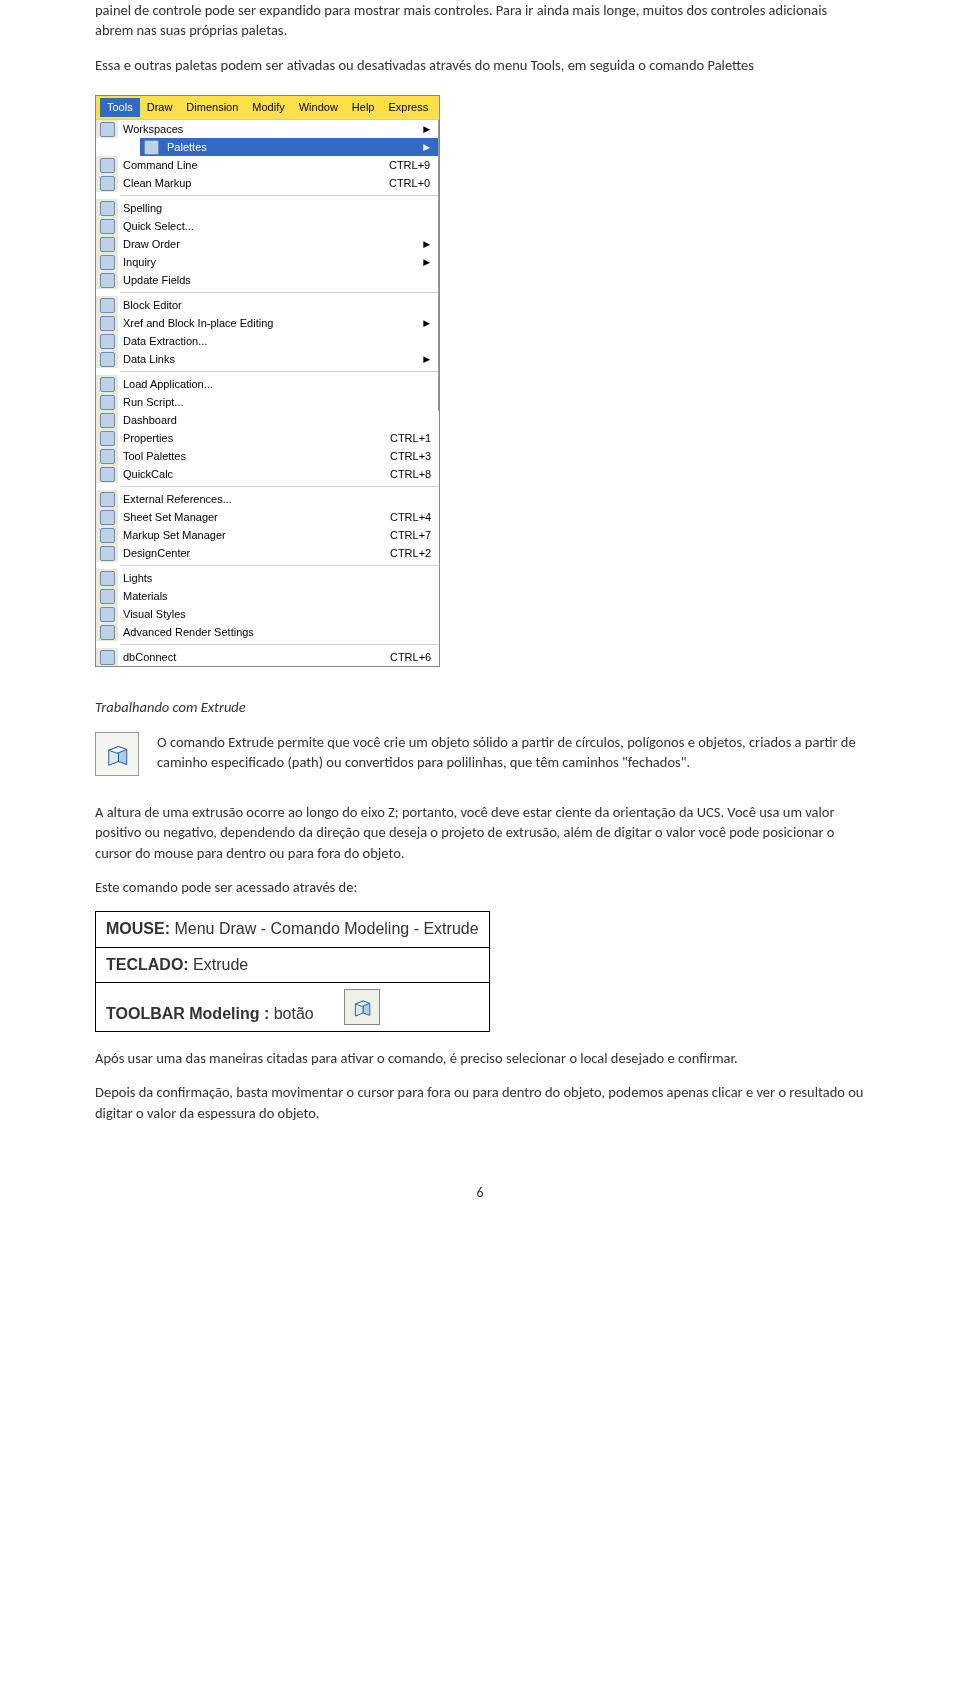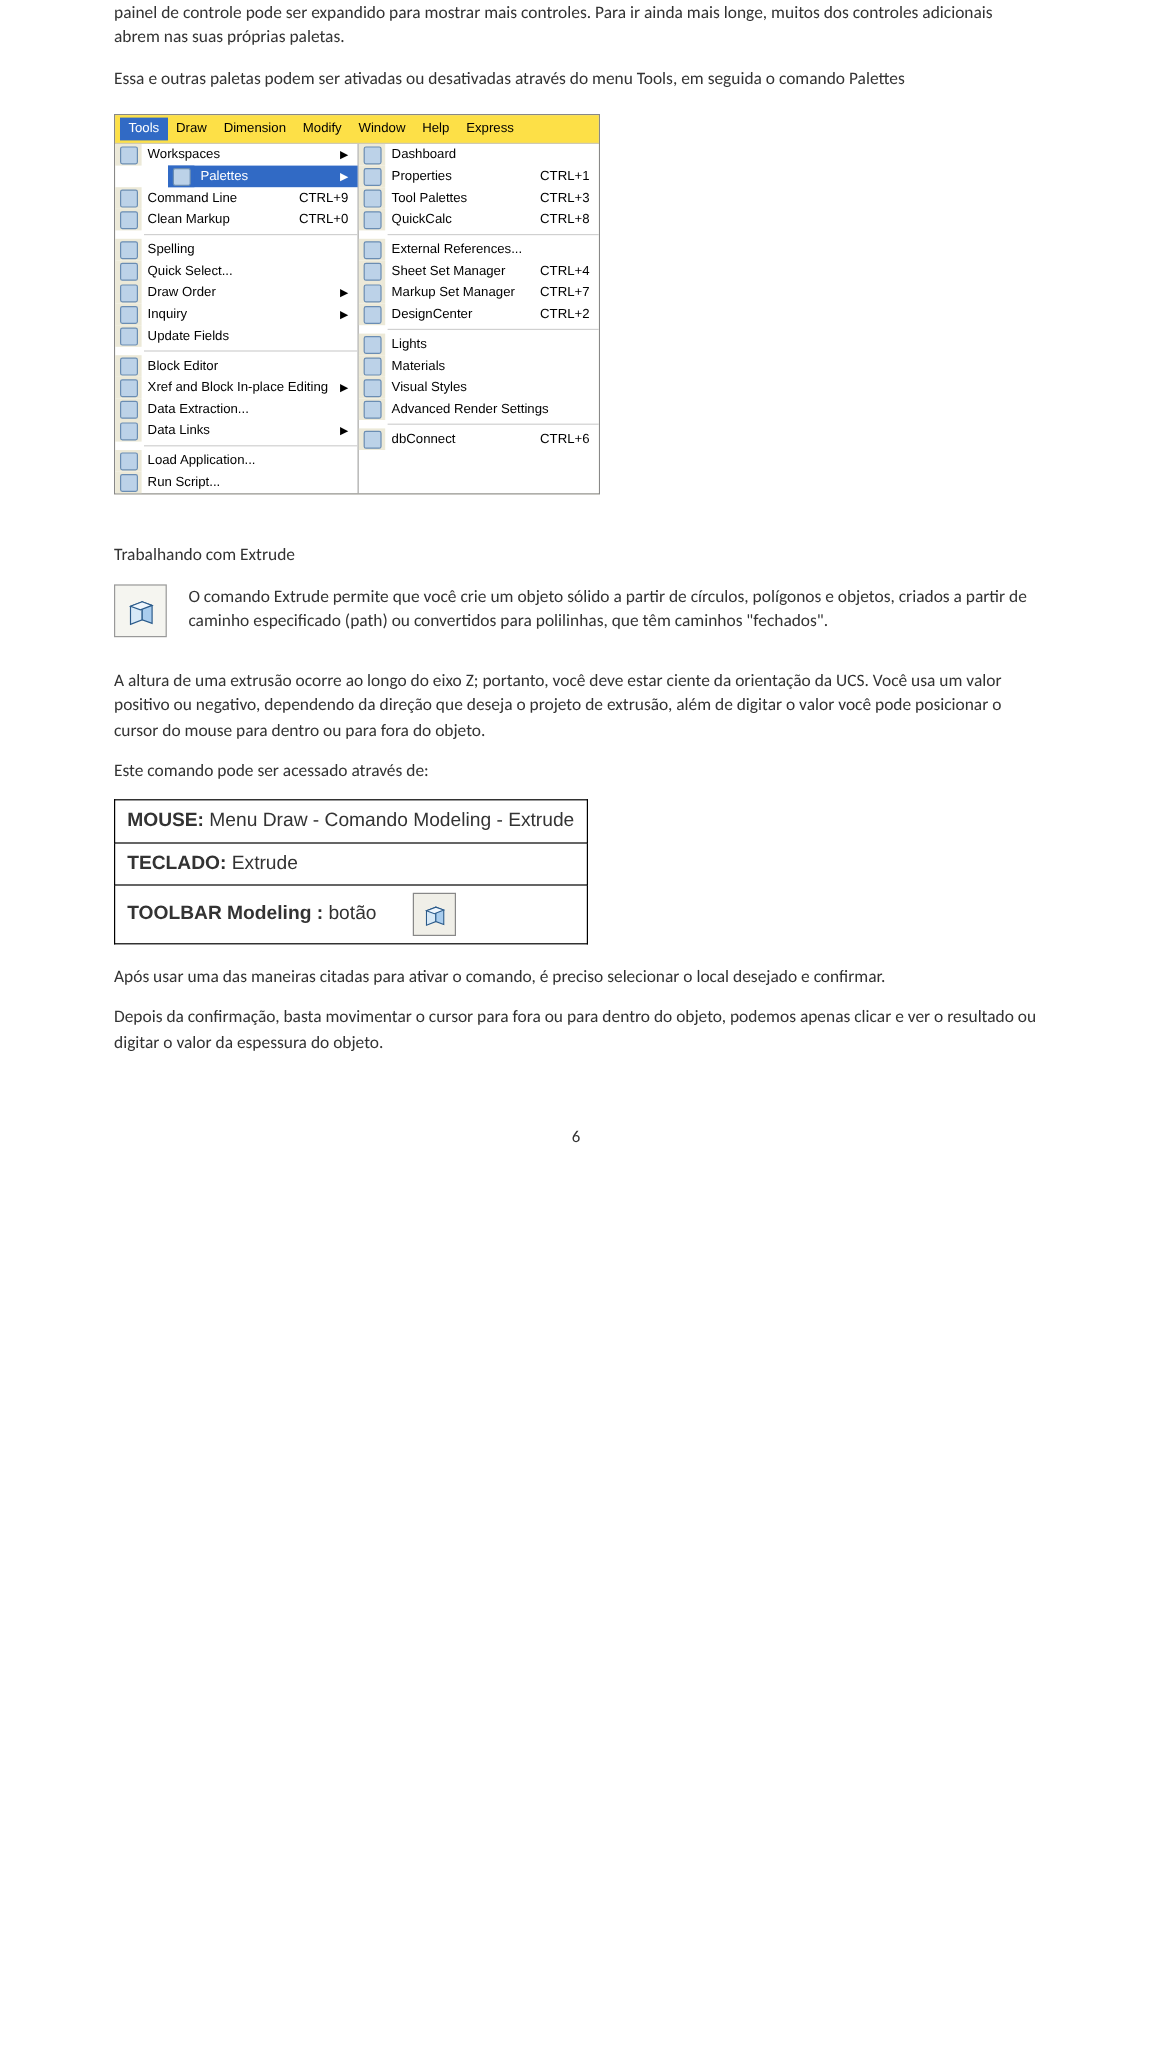--- a/index.html
+++ b/index.html
@@ -6,21 +6,21 @@
     font-family: Calibri, Arial, sans-serif;
     font-size: 14.5px;
     color: #333;
     background: #fff;
     margin: 0;
     padding: 0 95px 40px 95px;
     line-height: 1.4;
   }
   p { margin: 0 0 14px 0; }
   .section-gap { margin-top: 16px; }
-  .heading-like { margin-top: 30px; }
+  .heading-like { margin-top: 20px; font-style: italic; }
 
   
   .menu-wrap {
     display: inline-block;
     border: 1px solid #888;
     background: #ece9d8;
     font-family: Tahoma, Arial, sans-serif;
     font-size: 11px;
     color: #000;
     margin: 6px 0 10px 0;
@@ -35,20 +35,21 @@
   .menubar span {
     padding: 2px 7px;
     cursor: default;
   }
   .menubar span.active {
     background: #316ac5;
     color: #fff;
   }
   .menu-body {
     display: flex;
+    flex-direction: column;
   }
   .menu-col {
     background: #fff;
     border-right: 1px solid #999;
     min-width: 200px;
   }
   .menu-col:last-child { border-right: none; }
   .menu-row {
     display: flex;
     align-items: center;
@@ -113,21 +114,21 @@
     margin: 6px 12px 14px 0;
   }
   .access-table td {
     border: 1px solid #000;
     padding: 6px 10px;
     vertical-align: middle;
   }
   .access-table .bold { font-weight: bold; }
   .access-table .btn-cell {
     display: flex;
-    align-items: center;
+    align-items: flex-end;
     gap: 24px;
   }
   .access-table .mini-btn {
     width: 34px;
     height: 34px;
     border: 1px solid #888;
     background: #f0efe8;
     display: flex;
     align-items: center;
     justify-content: center;

